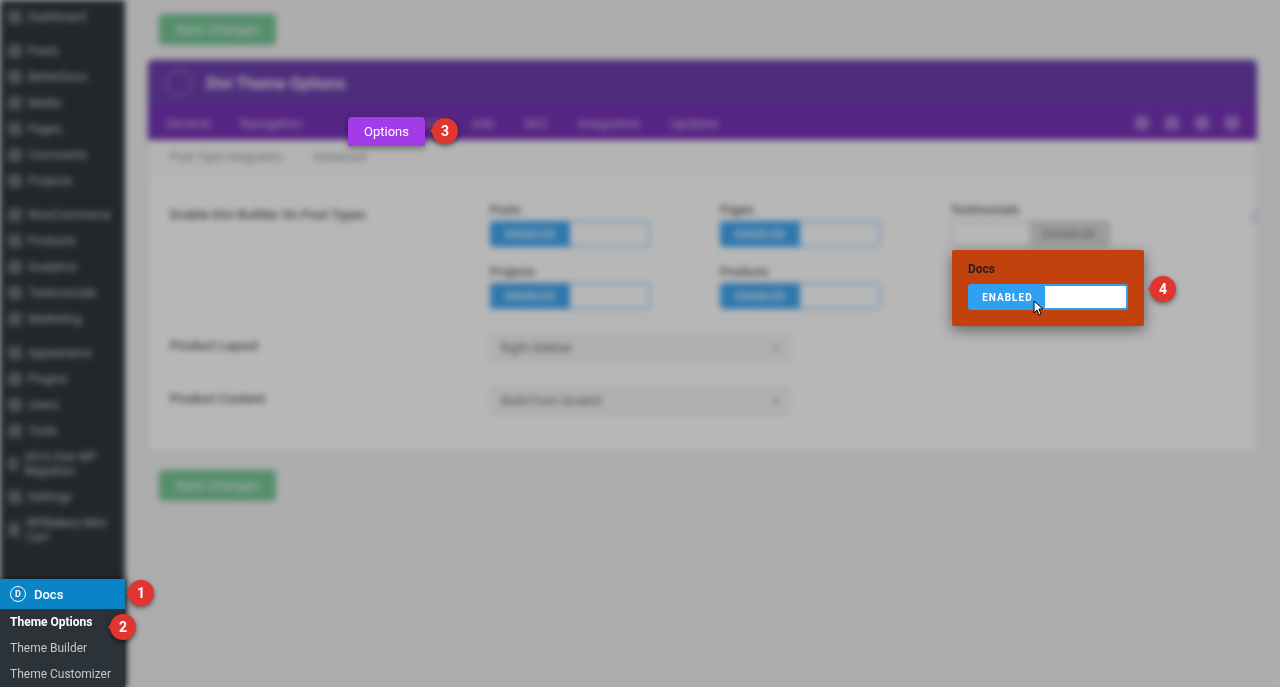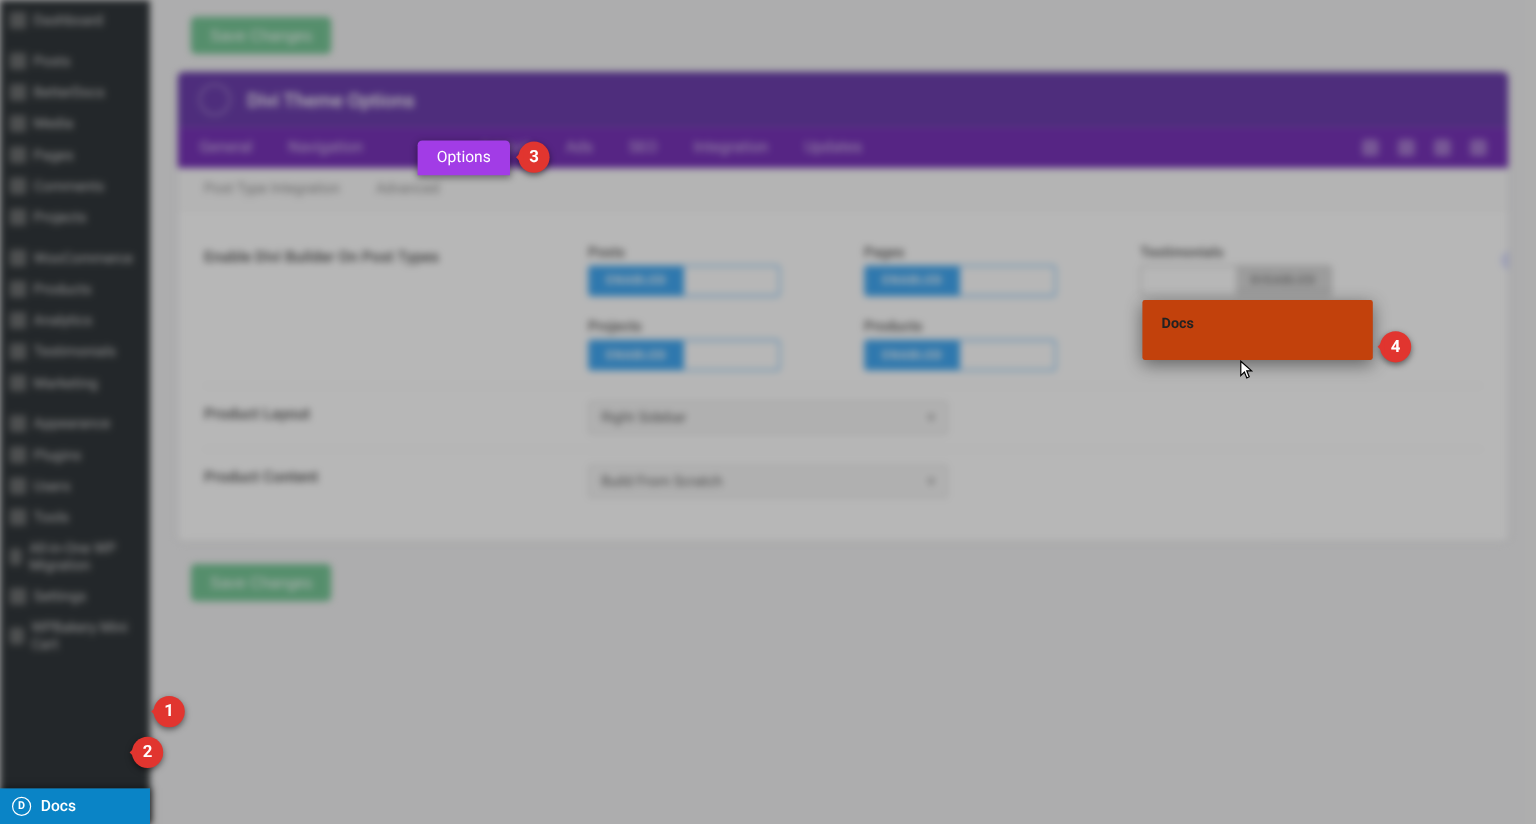--- a/index.html
+++ b/index.html
@@ -496,26 +496,35 @@
   </div>
 </div>
 
 <div class="dim-overlay"></div>
 
 <div class="sidebar-overlay">
   <div class="divi-top">
     <span class="d-ic">D</span>
     <span>Docs</span>
   </div>
+  <div class="sub-menu">
+    <div class="sm-item active">Theme Options</div>
+    <div class="sm-item">Theme Builder</div>
+    <div class="sm-item">Theme Customizer</div>
+  </div>
 </div>
 
 <div class="builder-highlight">Options</div>
 
 <div class="docs-card">
   <div class="dc-title">Docs</div>
+  <div class="toggle">
+    <div class="on">ENABLED</div>
+    <div class="off"></div>
+  </div>
 </div>
 <div class="cursor">
   <svg width="16" height="18" viewBox="0 0 16 18">
       <path d="M4 1 L4 13 L7 10 L9 15 L11 14 L9 9 L13 9 Z" fill="#fff" stroke="#000" stroke-width="1"></path>
     </svg>
 </div>
 
 <div class="callout" style="left:128px; top:580px">1</div>
 <div class="callout" style="left:110px; top:614px">2</div>
 <div class="callout" style="left:432px; top:118px">3</div>

